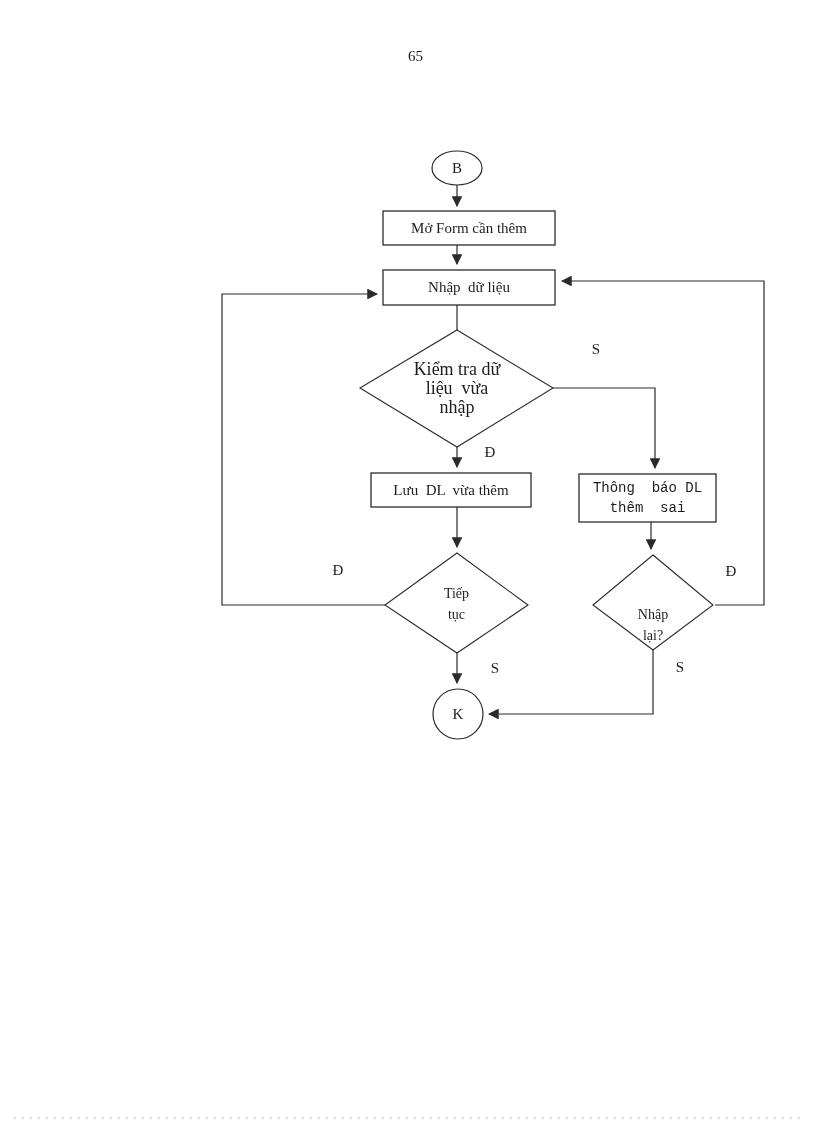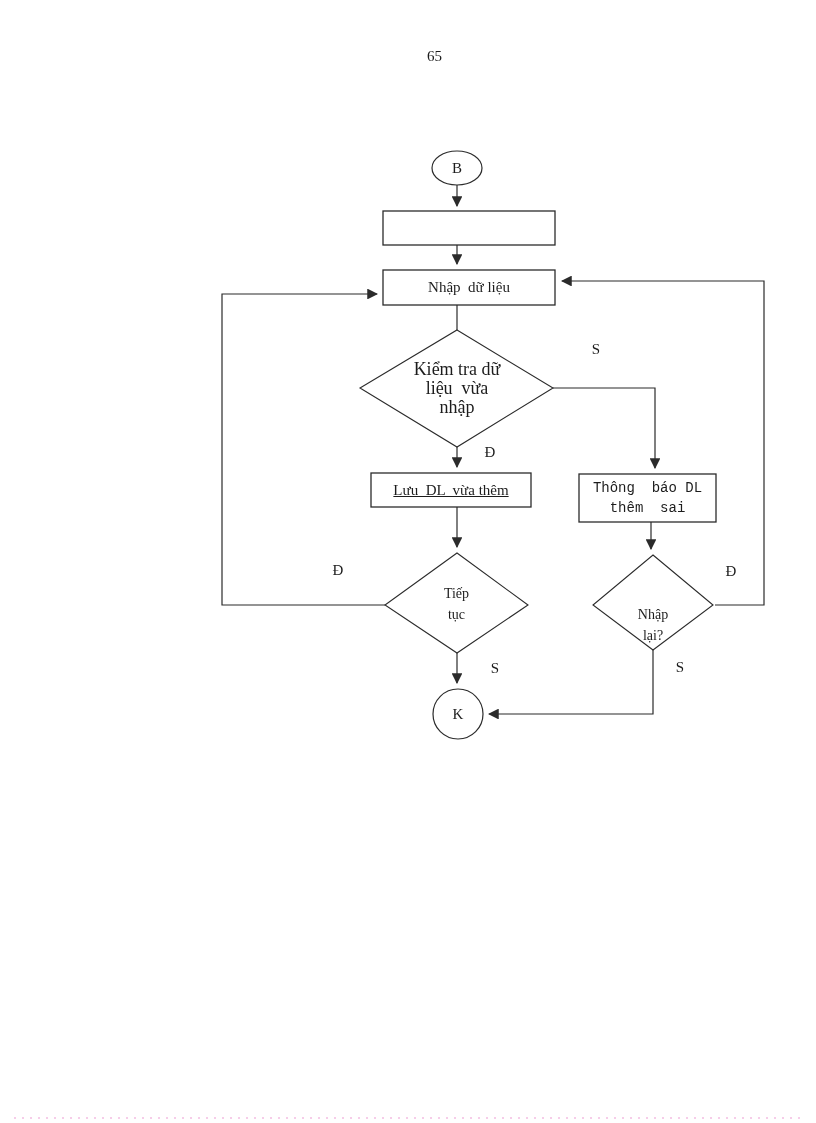--- a/index.html
+++ b/index.html
@@ -7,22 +7,22 @@
     position: relative;
     width: 816px;
     height: 1123px;
     background: #ffffff;
     overflow: hidden;
     font-family: "Liberation Serif", "DejaVu Serif", serif;
     color: #1c1c1c;
   }
   .abs { position: absolute; }
   .page-number {
-    left: 396px; top: 48px; width: 46px;
-    text-align: right; font-size: 15px;
+    left: 408px; top: 48px; width: 46px;
+    text-align: left; font-size: 15px;
   }
   .heading {
     left: 133px; top: 130px;
     font-size: 15px; font-weight: bold;
     word-spacing: 3px; letter-spacing: 0.2px;
     white-space: pre;
   }
   svg.flow { position: absolute; left: 0; top: 0; }
   .node-label {
     position: absolute;
@@ -83,30 +83,31 @@
     <path d="M457,507 V547" fill="none" stroke="#2b2b2b" stroke-width="1.2" marker-end="url(#arrow)"></path>
     <path d="M651,522 V549" fill="none" stroke="#2b2b2b" stroke-width="1.2" marker-end="url(#arrow)"></path>
     <path d="M385,605 H222 V294 H377" fill="none" stroke="#2b2b2b" stroke-width="1.2" marker-end="url(#arrow)"></path>
     <path d="M715,605 H764 V281 H562" fill="none" stroke="#2b2b2b" stroke-width="1.2" marker-end="url(#arrow)"></path>
     <path d="M457,653 V683" fill="none" stroke="#2b2b2b" stroke-width="1.2" marker-end="url(#arrow)"></path>
     <path d="M653,650 V714 H489" fill="none" stroke="#2b2b2b" stroke-width="1.2" marker-end="url(#arrow)"></path>
   </svg>
 
   <div class="node-label fs15" style="left:432px; top:151px; width:50px; height:34px;">B</div>
 
+  <div class="node-label fs15" style="left:383px; top:211px; width:172px; height:34px;">Mở Form cần thêm</div>
 
   <div class="node-label fs15" style="left:383px; top:270px; width:172px; height:35px;">Nhập  dữ liệu</div>
 
   <div class="node-label check-lines" style="left:360px; top:332px; width:194px; height:112px;">
     <span>Kiểm tra dữ</span>
     <span>liệu  vừa</span>
     <span>nhập</span>
   </div>
 
-  <div class="node-label fs15" style="left:371px; top:473px; width:160px; height:34px;text-decoration:underline;">Lưu  DL  vừa thêm</div>
+  <div class="node-label fs15" style="left:371px; top:473px; width:160px; height:34px;">Lưu  DL  vừa thêm</div>
 
   <div class="node-label notify-lines" style="left:579px; top:474px; width:137px; height:48px;font-family:Liberation Mono, monospace;">
     <span>Thông  báo DL</span>
     <span>thêm  sai</span>
   </div>
 
   <div class="node-label small-diamond-lines" style="left:385px; top:556px; width:143px; height:96px;">
     <span>Tiếp</span>
     <span>tục</span>
   </div>

